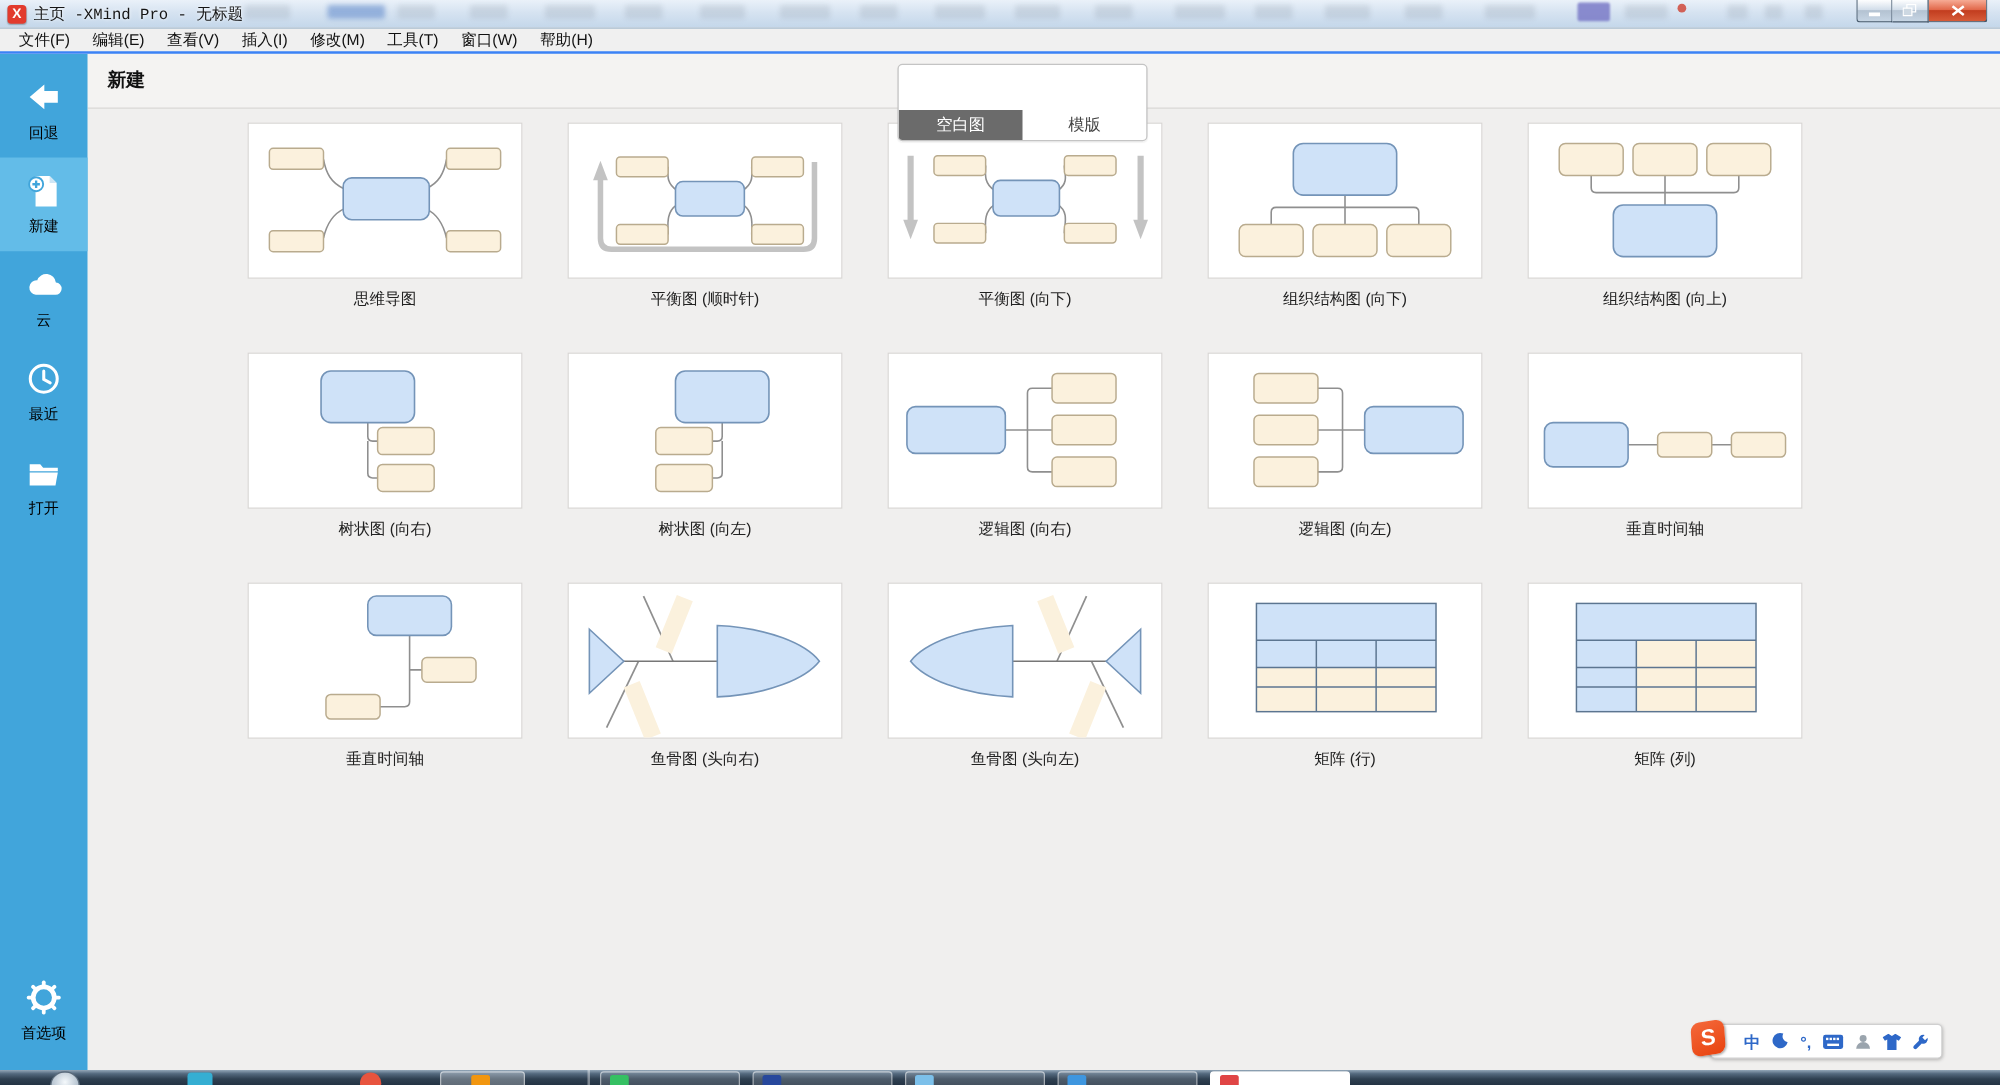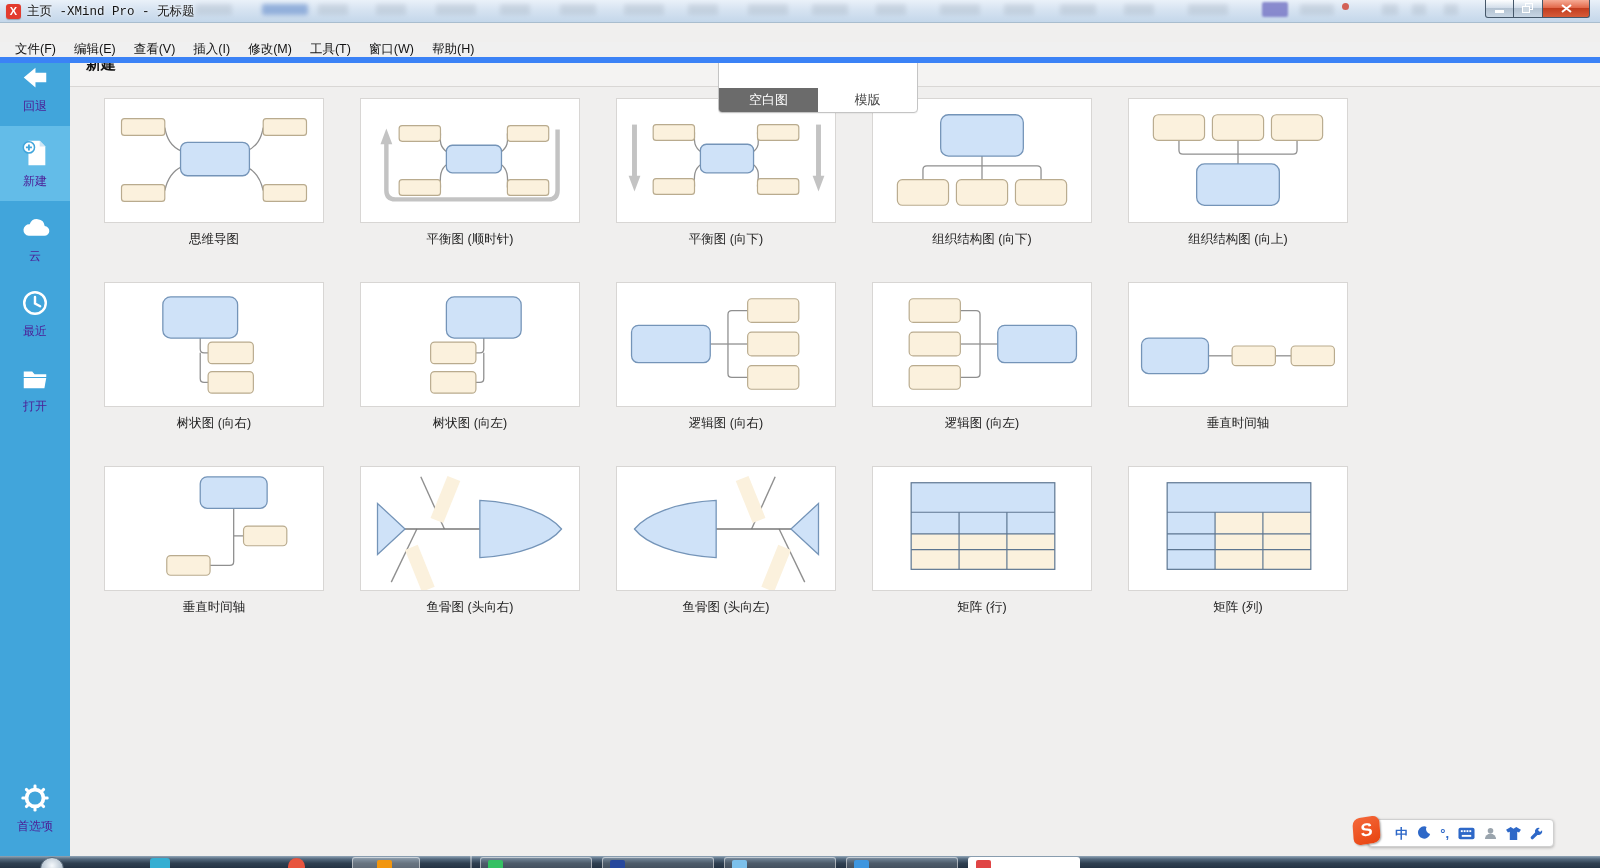--- a/index.html
+++ b/index.html
@@ -24,41 +24,41 @@
   .win-controls{position:absolute;right:10px;top:0;display:flex;z-index:2;}
   .wc{width:29px;height:18px;border:1px solid #46586a;border-top:none;box-sizing:border-box;
     background:linear-gradient(180deg,rgba(255,255,255,.9),rgba(208,219,231,.75) 45%,rgba(164,180,196,.7) 50%,rgba(198,212,226,.8));
     display:flex;align-items:center;justify-content:center;cursor:pointer;}
   .wc + .wc{border-left:none;}
   .wc.min{border-bottom-left-radius:3px;}
   .wc.close{width:47px;border-bottom-right-radius:3px;
     background:linear-gradient(180deg,#f6ab95,#e2694b 45%,#c23d1f 50%,#d75c39);}
   
   .menubar{position:absolute;left:0;top:22px;width:1600px;height:21px;background:#f0f0f0;
-    border-bottom:6px solid #3b82f6;display:flex;align-items:center;padding-left:6px;box-sizing:border-box;z-index:25;margin-top:20px;}
+    border-bottom:2px solid #3b82f6;display:flex;padding-left:6px;box-sizing:border-box;z-index:25;}
   .menu-item{font-size:12.5px;color:#111;padding:2px 9px;cursor:pointer;}
   
   .sidebar{position:absolute;left:0;top:43px;width:70px;height:813px;background:#41a5db;
     display:flex;flex-direction:column;padding-top:8px;box-sizing:border-box;z-index:20;}
   .sb-item{display:flex;flex-direction:column;align-items:center;gap:5px;padding:11px 0;cursor:pointer;}
   .sb-item.active{background:#63bce8;}
   .sb-icon{width:31px;height:31px;display:flex;align-items:center;justify-content:center;}
-  .sb-label{color:#4c1d95;font-size:12px;}
+  .sb-label{color:#000000;font-size:12px;}
   .sb-bottom{margin-top:auto;margin-bottom:10px;}
   
   .content{position:absolute;left:70px;top:43px;right:0;bottom:12px;background:#f0efee;overflow:hidden;}
   .content-header{height:43px;background:#f4f3f2;border-bottom:1px solid #d9d7d5;position:relative;}
   .page-title{position:absolute;left:16px;top:12px;font-size:15px;font-weight:bold;color:#111;}
   .seg{position:absolute;left:648px;top:8px;display:flex;border:1px solid #c4c4c4;border-radius:4px;
     overflow:hidden;background:#fff;box-shadow:0 1px 1px rgba(0,0,0,.05);}
   .seg-btn{width:99px;height:24px;display:flex;align-items:center;justify-content:center;
     font-size:13px;color:#444;cursor:pointer;margin-top:36px;}
   .seg-btn.selected{background:#6b6b6b;color:#fff;}
   .grid{margin-left:34px;width:1432px;display:flex;flex-wrap:wrap;column-gap:21px;row-gap:21px;
-    padding-top:11px;gap:36px;}
+    justify-content:center;padding-top:11px;gap:36px;}
   .card{width:220px;cursor:pointer;}
   .thumb{width:220px;height:125px;background:#fff;border:1px solid #d8d6d4;box-sizing:border-box;}
   .thumb svg{display:block;}
   .card-label{text-align:center;font-size:12.5px;color:#222;margin-top:8px;height:15px;white-space:nowrap;}
   
   .sogou{position:absolute;top:819px;right:46px;height:26px;background:#fff;border:1px solid #d0d0d0;
     border-radius:4px;display:flex;align-items:center;gap:9px;padding:0 10px 0 26px;
     box-shadow:0 1px 3px rgba(0,0,0,.25);z-index:40;}
   .s-logo{position:absolute;left:-16px;top:-3px;width:27px;height:27px;
     background:linear-gradient(160deg,#f4683a,#e8430f);border-radius:7px;

